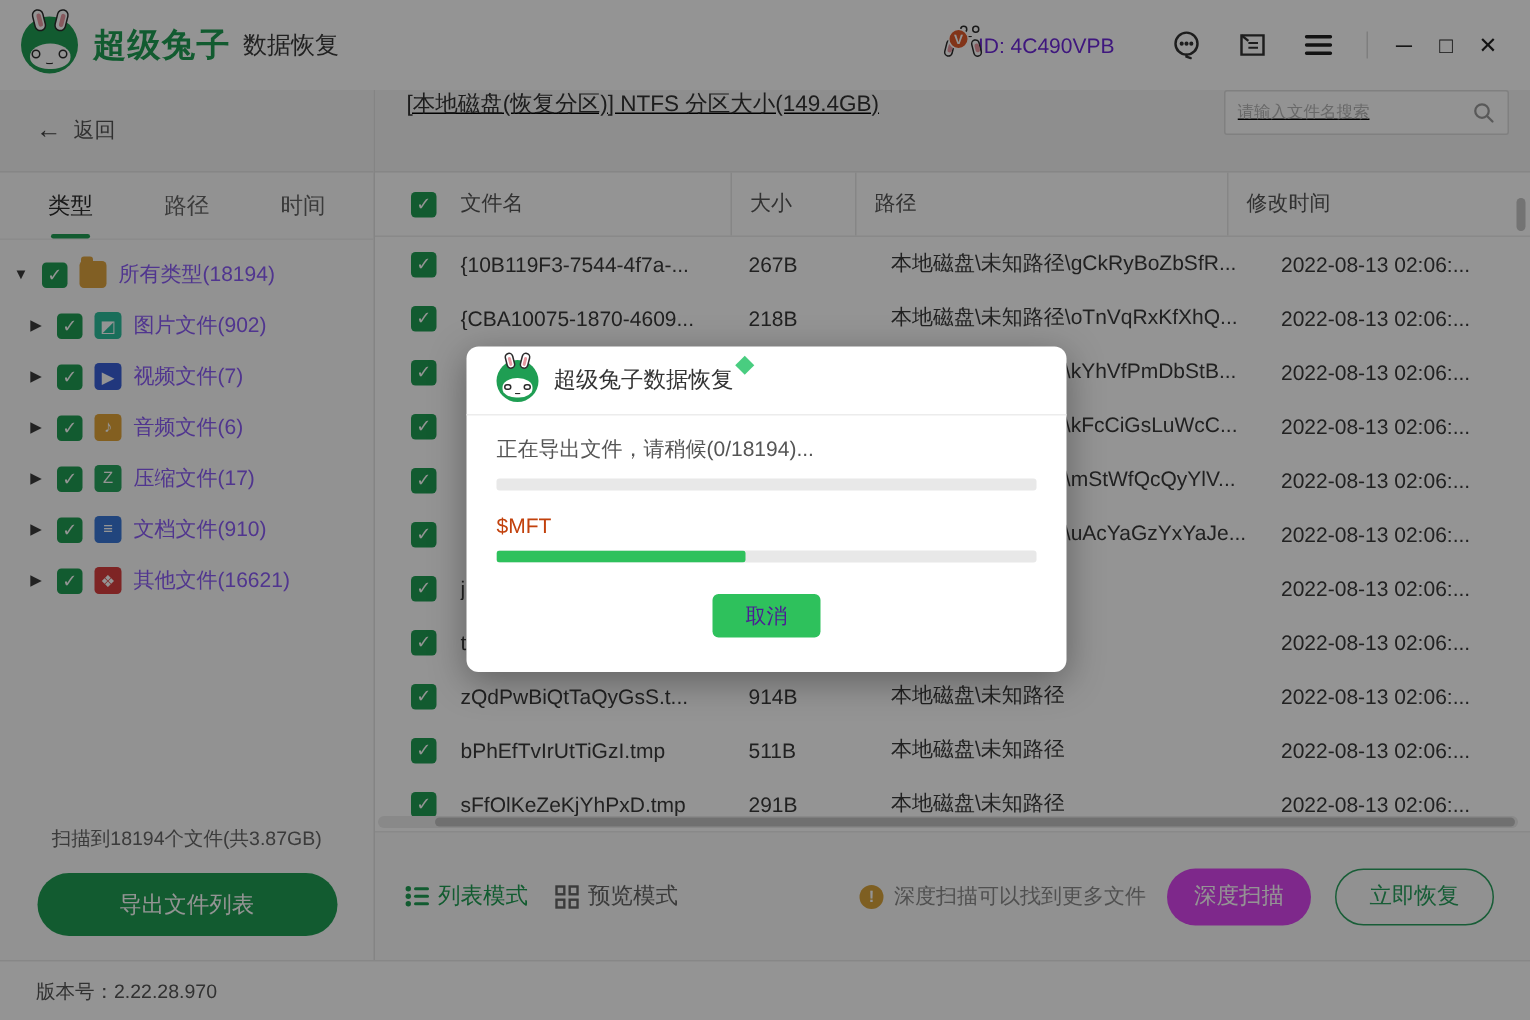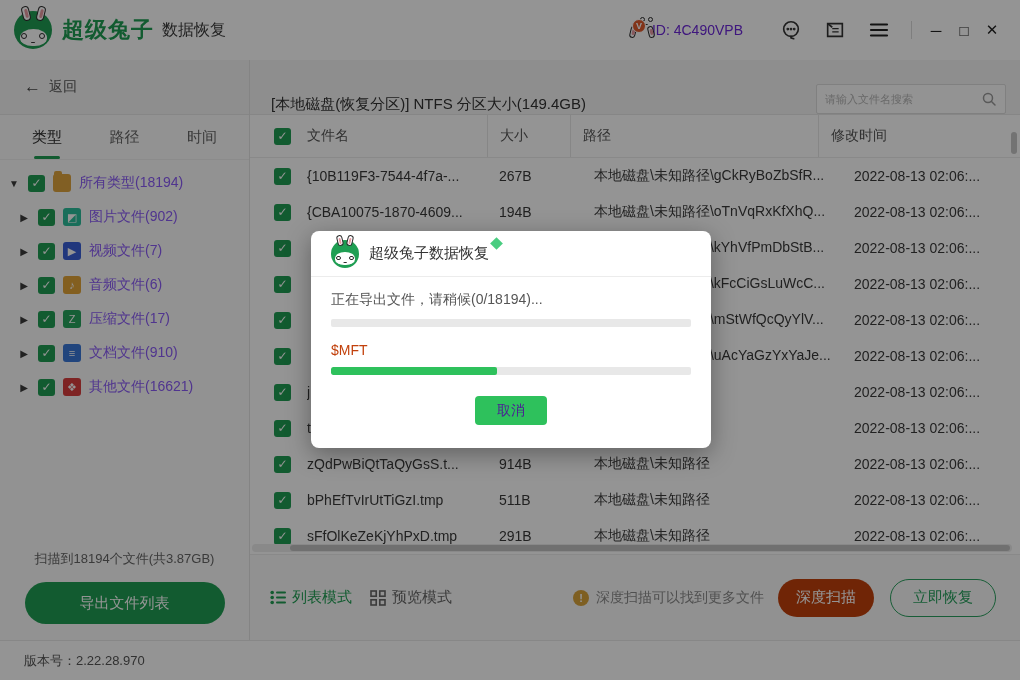--- a/index.html
+++ b/index.html
@@ -56,21 +56,21 @@
   .cb { width:17px; height:17px; flex:none; background:#1f9e53; border-radius:3px; margin-left:8px; position:relative; cursor:pointer; }
   .cb::after { content:"✓"; position:absolute; inset:0; color:#fff; font-size:12px; line-height:17px; text-align:center; }
   .ticon { width:18px; height:18px; flex:none; border-radius:3px; margin-left:8px; color:#fff; font-size:11px; display:flex; align-items:center; justify-content:center; position:relative; }
   .ticon.folder::before { content:""; position:absolute; top:-3px; left:1px; width:8px; height:4px; background:inherit; border-radius:2px 2px 0 0; }
   .tlabel { margin-left:8px; font-size:14px; color:#8b5cf6; white-space:nowrap; }
   .sidebar-bottom { position:absolute; left:0; right:0; bottom:16px; text-align:center; }
   .scan-summary { font-size:13px; color:#666; margin-bottom:14px; }
   .export-btn { width:200px; height:42px; border:none; border-radius:21px; background:#1f9e53; color:#fff; font-size:15px; font-family:inherit; cursor:pointer; }
 
   
-  .main-header { height:55px; background:#f5f5f5; border-bottom:1px solid #e7e7e7; display:flex; align-items:flex-end; padding:0 14px 0 21px; }
+  .main-header { height:55px; background:#f5f5f5; border-bottom:1px solid #e7e7e7; display:flex; align-items:flex-start; padding:0 14px 0 21px;text-decoration:underline; }
   .part-title { font-size:15px; color:#333; flex:1; white-space:nowrap; overflow:hidden; }
   .search-box { width:190px; height:30px; background:#fdfdfd; border:1px solid #dcdcdc; border-radius:2px; display:flex; align-items:center; padding:0 8px; }
   .search-input { flex:1; border:none; outline:none; background:transparent; font-size:11px; color:#333; font-family:inherit; min-width:0; }
   .search-input::placeholder { color:#b5b5b5; }
   .search-icon { flex:none; color:#9a9a9a; display:flex; }
 
   
   .table-header { height:43px; display:flex; align-items:stretch; border-bottom:1px solid #ececec; color:#555; font-size:14px; padding-left:24px; }
   .table-header .hcell { display:flex; align-items:center; }
   .table-header .cb { margin-left:0; align-self:center; }
@@ -94,21 +94,21 @@
   .bottom-bar { position:absolute; left:0; right:0; bottom:0; top:494px; background:#fafafa; border-top:1px solid #ececec; display:flex; align-items:center; padding:0 24px 0 20px; }
   .mode-group { display:flex; align-items:center; }
   .mode-item { display:flex; align-items:center; margin-right:18px; cursor:pointer; font-size:15px; }
   .mode-item.active { color:#1f9e53; }
   .mode-item.inactive { color:#666; }
   .mode-item svg { margin-right:6px; }
   .bar-right { margin-left:auto; display:flex; align-items:center; }
   .warn-icon { width:16px; height:16px; border-radius:50%; background:#d9a43c; color:#fff; font-size:11px; font-weight:bold; display:flex; align-items:center; justify-content:center; flex:none; }
   .deep-hint { font-size:14px; color:#8a8a8a; margin:0 14px 0 7px; white-space:nowrap; }
   .pill { height:38px; border-radius:19px; font-size:15px; font-family:inherit; cursor:pointer; }
-  .deep-scan-btn { width:96px; background:#c2410c; border:none; color:#fff; }
+  .deep-scan-btn { width:96px; background:#d946ef; border:none; color:#fff; }
   .recover-btn { width:106px; background:transparent; border:1px solid #2aa15f; color:#2aa15f; margin-left:16px; }
 
   
   .app-footer { position:absolute; left:0; right:0; bottom:0; height:40px; background:#fff; border-top:1px solid #e9e9e9; display:flex; align-items:center; padding-left:24px; font-size:13px; color:#555; }
 
   
   .dim-overlay { position:absolute; inset:0; background:rgba(0,0,0,0.42); z-index:40; }
   .modal { position:absolute; left:311px; top:231px; width:400px; height:217px; background:#fff; border-radius:8px; z-index:50; box-shadow:0 6px 24px rgba(0,0,0,0.35); }
   .modal-header { height:46px; border-bottom:1px solid #ececec; display:flex; align-items:center; padding-left:20px; }
   .modal-title { font-size:15px; color:#333; margin-left:10px; }
@@ -269,21 +269,21 @@
         <div class="trow">
           <span class="cb"></span>
           <span class="cell name">{10B119F3-7544-4f7a-...</span>
           <span class="cell size">267B</span>
           <span class="cell path">本地磁盘\未知路径\gCkRyBoZbSfR...</span>
           <span class="cell time">2022-08-13 02:06:...</span>
         </div>
         <div class="trow">
           <span class="cb"></span>
           <span class="cell name">{CBA10075-1870-4609...</span>
-          <span class="cell size">194B</span>
+          <span class="cell size">218B</span>
           <span class="cell path">本地磁盘\未知路径\oTnVqRxKfXhQ...</span>
           <span class="cell time">2022-08-13 02:06:...</span>
         </div>
         <div class="trow">
           <span class="cb"></span>
           <span class="cell name"></span>
           <span class="cell size"></span>
           <span class="cell path">本地磁盘\未知路径\kYhVfPmDbStB...</span>
           <span class="cell time">2022-08-13 02:06:...</span>
         </div>

